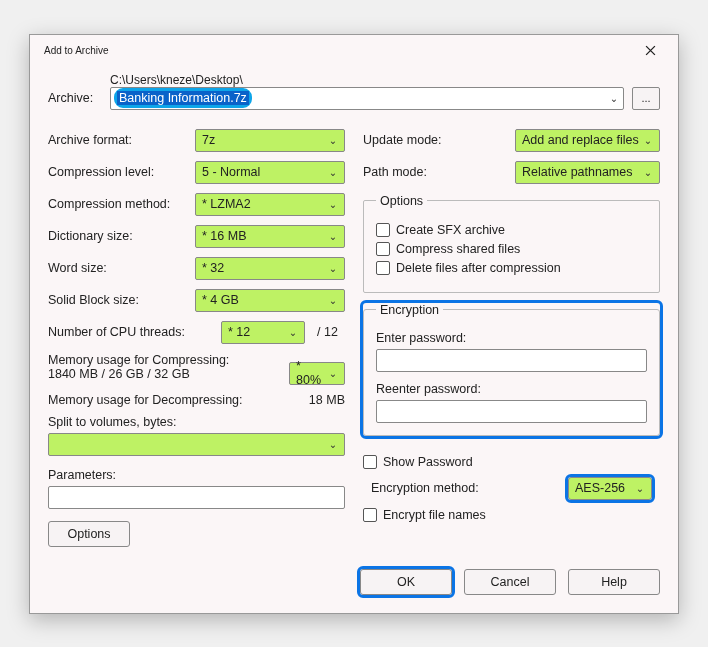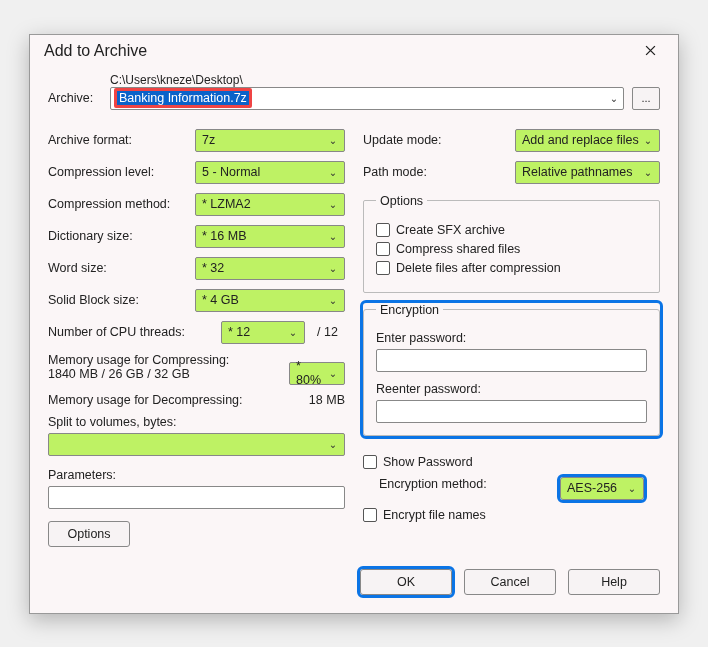--- a/index.html
+++ b/index.html
@@ -1,33 +1,33 @@
 <!DOCTYPE html>
 <html><head>
 <meta charset="utf-8">
 <style>
   * { box-sizing: border-box; font-family: 'Segoe UI', Tahoma, sans-serif; }
   body { margin: 0; background: #f0f0f0; display: flex; align-items: center; justify-content: center; height: 647px; width: 708px; }
   .window { width: 650px; background: #fbf6f7; border: 1px solid #999; box-shadow: 0 6px 20px rgba(0,0,0,0.25); position: relative; }
-  .titlebar { height: 32px; display: flex; align-items: center; padding: 0 8px 0 14px; font-size: 16px; color: #222; }
+  .titlebar { height: 32px; display: flex; align-items: center; padding: 0 8px 0 14px; font-size: 10px; color: #222; }
   .titlebar .title { flex: 1; }
   .titlebar .close { width: 40px; height: 28px; display: flex; align-items: center; justify-content: center; }
   .body { padding: 6px 18px 18px 18px; font-size: 12.5px; color: #222; }
   .cols { display: flex; gap: 18px; }
   .col { flex: 1; }
   label.lbl { font-size: 12.5px; color: #222; }
   .archive-top { margin-bottom: 10px; }
   .archive-path { font-size: 12px; margin-left: 62px; }
   .archive-line { display: flex; align-items: center; gap: 8px; }
   .archive-line .lbl { width: 54px; }
   .combo { display: flex; align-items: center; border: 1px solid #888; background: #fff; height: 23px; border-radius: 2px; }
   .combo .chev { width: 18px; text-align: center; font-size: 10px; color: #333; }
   .archive-combo { flex: 1; }
   .archive-input-sel { background: #0a62c9; color: #fff; padding: 0 2px; font-size: 12.5px; }
-  .hl-box { border: 3px solid #ef4444; border-radius: 2px; padding: 0; }
+  .hl-box { border: 3px solid #0ea5e9; border-radius: 9px; padding: 0; }
   .browse-btn { width: 28px; height: 23px; border: 1px solid #888; border-radius: 2px; background: #f7f3f4; display: flex; align-items: center; justify-content: center; font-size: 11px; }
   .field-row { display: flex; align-items: center; margin: 9px 0; }
   .field-row .lbl { flex: 1; }
   .sel { border: 1px solid #888; background: #bef264; height: 23px; border-radius: 2px; display: flex; align-items: center; padding: 0 4px 0 6px; font-size: 12.5px; }
   .sel .txt { flex: 1; }
   .sel .chev { width: 14px; text-align: center; font-size: 10px; color: #333; }
   .sel.w150 { width: 150px; }
   .sel.w145 { width: 145px; }
   .sel.w100 { width: 84px; }
   .sel.w80  { width: 56px;  }
@@ -36,21 +36,21 @@
   .cpu-row .slash { margin-left: 12px; width: 28px; }
   .stack-lbl { margin: 8px 0 4px 0; }
   .mem-line { display: flex; margin: 2px 0; }
   .mem-line .lbl { flex: 1; }
   .fullinput { border: 1px solid #888; background: #fff; height: 23px; border-radius: 2px; width: 100%; padding: 0 6px; font-size: 12.5px; }
   fieldset { border: 1px solid #bbb; border-radius: 2px; margin: 10px 0 6px 0; padding: 10px 12px 12px 12px; }
   fieldset legend { font-size: 12.5px; padding: 0 4px; color: #222; }
   .cb-row { display: flex; align-items: center; gap: 6px; margin: 5px 0; font-size: 12.5px; }
   .cb { width: 14px; height: 14px; border: 1px solid #555; background: #fff; border-radius: 2px; }
   .pass-block .plbl { margin: 4px 0 4px 0; font-size: 12.5px; }
-  .enc-row { display: flex; align-items: flex-start; margin: 8px 16px; }
+  .enc-row { display: flex; align-items: center; margin: 8px 8px; }
   .enc-row .lbl { flex: 1; }
   .buttons { display: flex; gap: 12px; justify-content: flex-end; margin-top: 22px; }
   .btn { width: 92px; height: 26px; border: 1px solid #888; border-radius: 3px; background: #f7f3f4; display: flex; align-items: center; justify-content: center; font-size: 12.5px; }
   .options-btn { width: 82px; height: 26px; border: 1px solid #888; border-radius: 3px; background: #f7f3f4; display: flex; align-items: center; justify-content: center; font-size: 12.5px; margin-top: 12px; }
   .hl-blue3 { outline: 3px solid #0b74e5; outline-offset: 0; border-radius: 3px; }
   .enc-hl { outline: 3px solid #0b74e5; border-radius: 3px; }
   .close svg { width: 11px; height: 11px; }
 </style>
 </head>
 <body>

